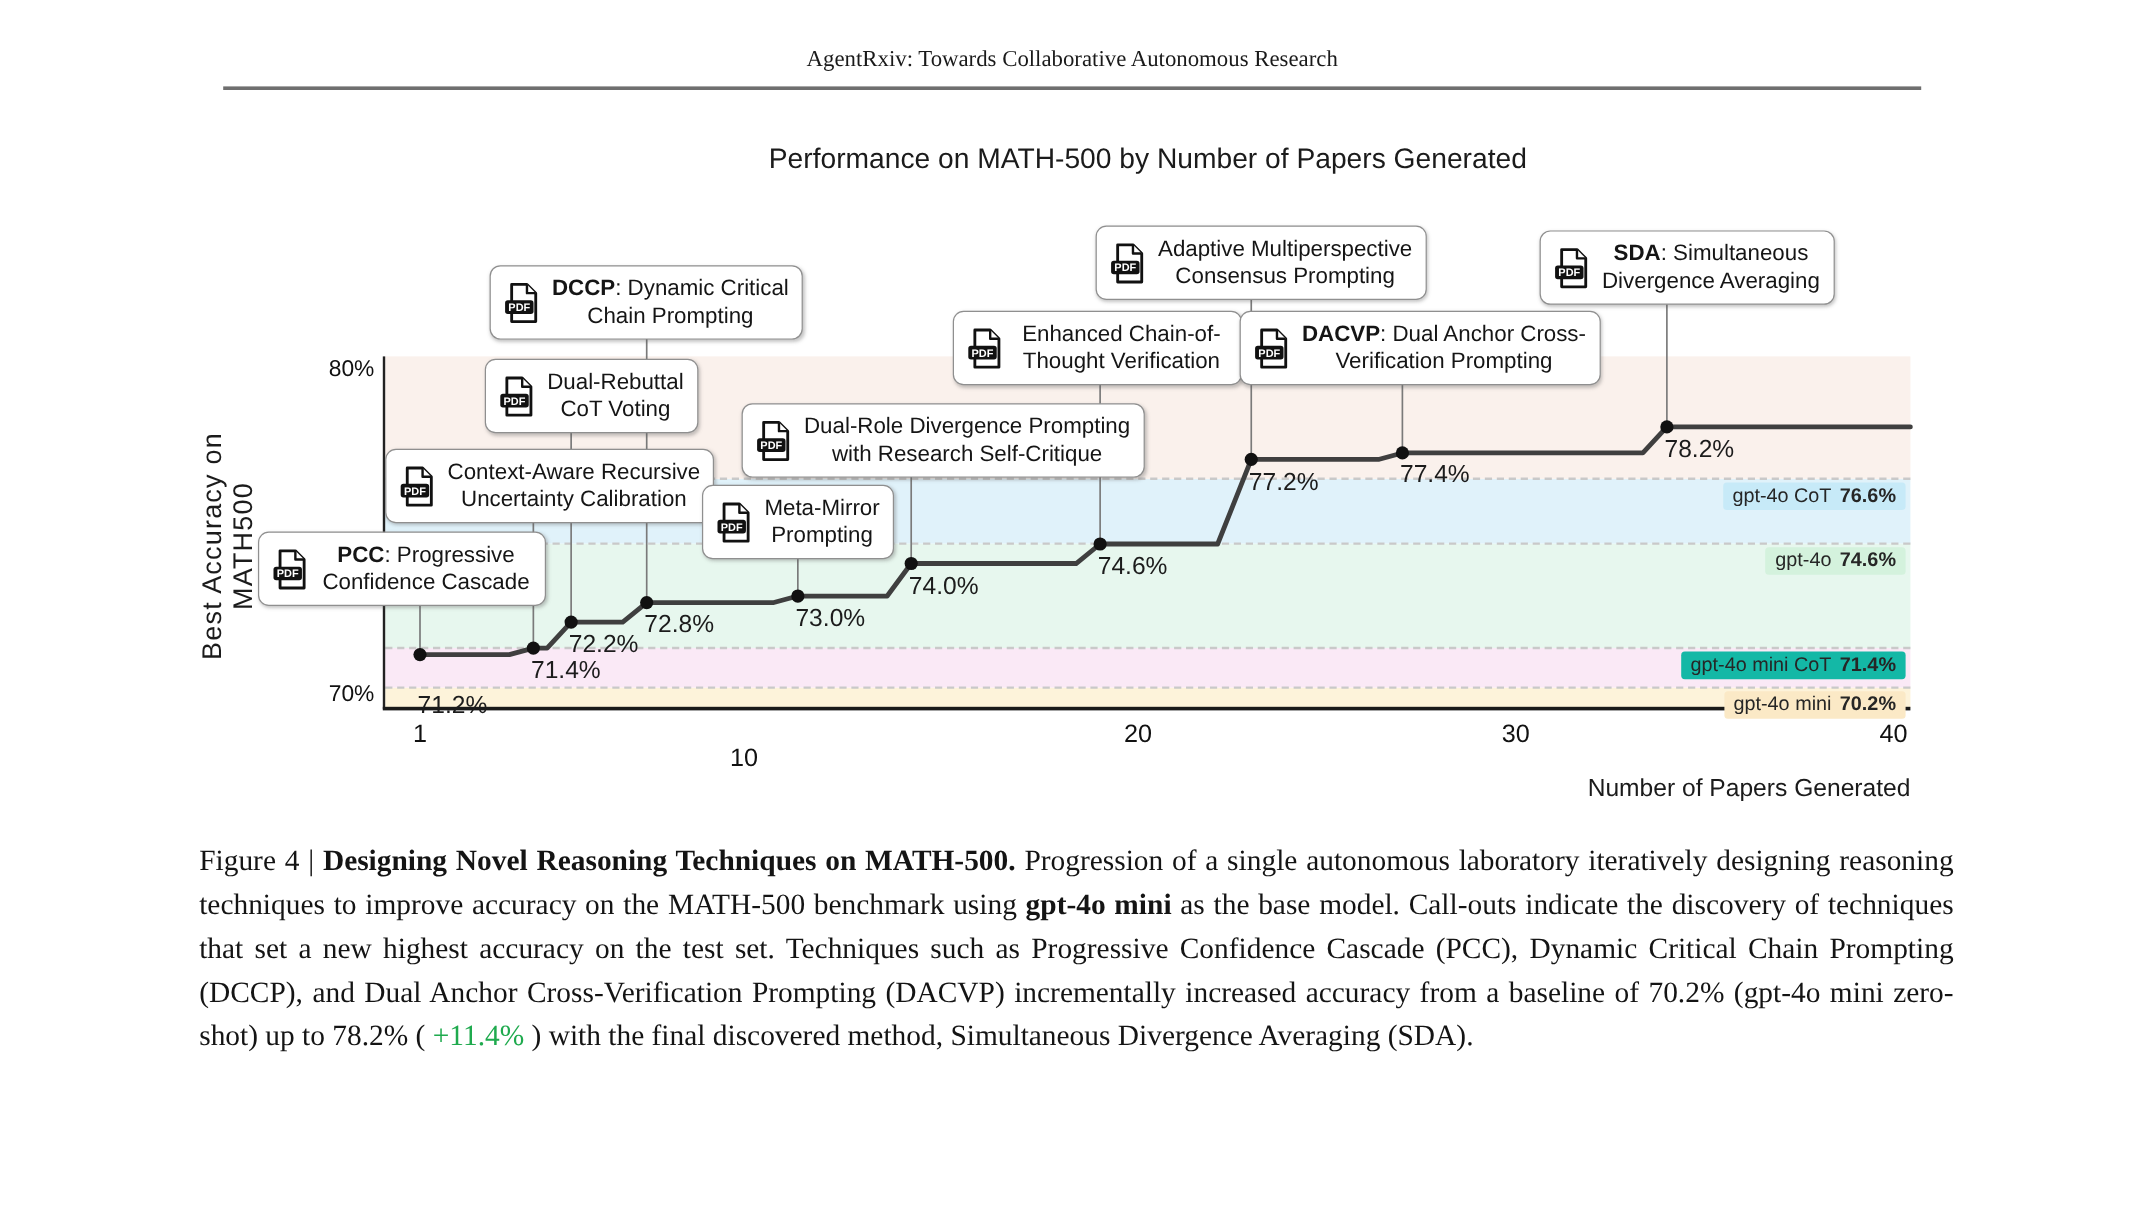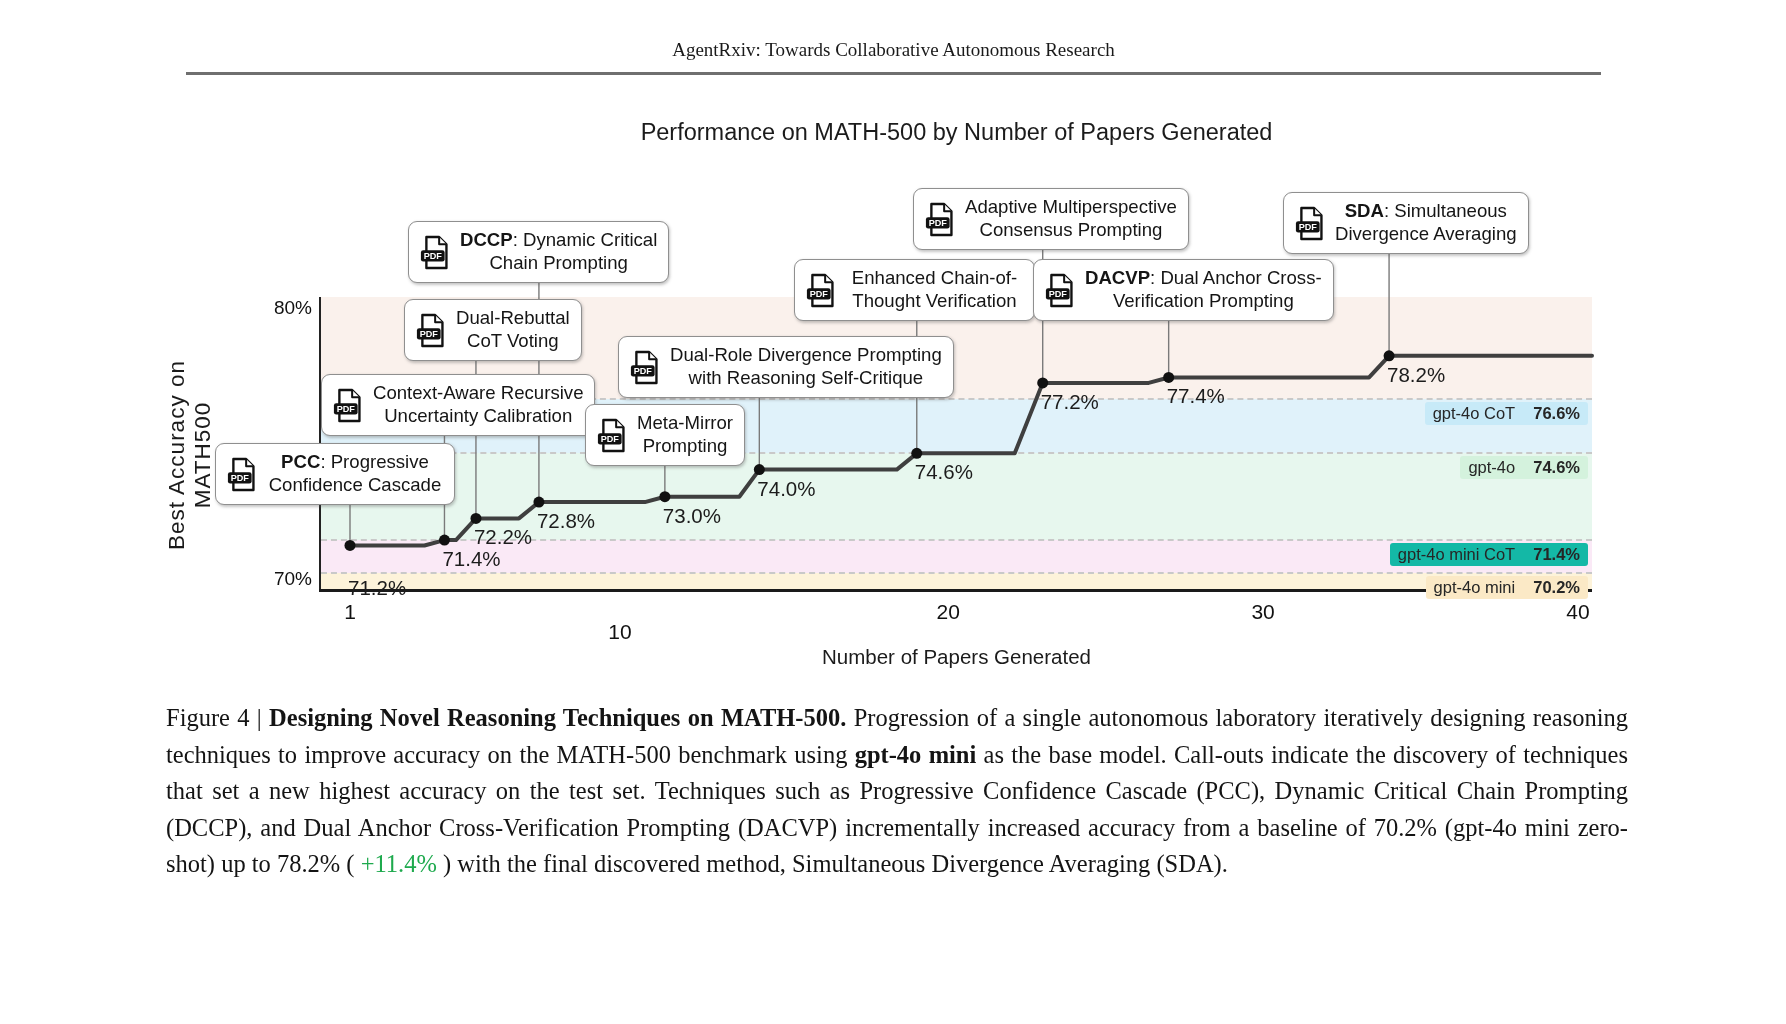--- a/index.html
+++ b/index.html
@@ -14,34 +14,34 @@
   .header-rule { position:absolute; top:72px; left:186px; width:1415px; height:3px; background:#6f6f6f; }
   .chart-title {
     position:absolute; top:119px; left:321px; width:1271px; text-align:center;
     font-size:23.5px; color:#1b1b1b;
   }
   .ylabel {
     position:absolute; left:40px; top:429px; width:300px; text-align:center;
     font-size:22.5px; color:#1b1b1b; transform:rotate(-90deg); letter-spacing:1px;
   }
   .xlabel {
-    position:absolute; top:645px; left:321px; width:1271px; text-align:center;
+    position:absolute; top:645px; left:321px; width:1271px; text-align:right;
     font-size:20.5px; color:#1b1b1b;
   }
   .band { position:absolute; left:321px; width:1271px; z-index:1; }
   .dash-line { position:absolute; left:321px; width:1271px; border-top:2px dashed #c9c9c9; z-index:2; }
   .axis-y { position:absolute; left:319px; top:297px; width:2px; height:294px; background:#222; z-index:4; }
   .axis-x { position:absolute; left:319px; top:589px; width:1273px; height:3px; background:#1a1a1a; z-index:4; }
   .ytick { position:absolute; width:60px; text-align:right; font-size:19px; color:#111; z-index:4; }
   .xtick { position:absolute; width:60px; text-align:center; font-size:21px; color:#111; z-index:4; }
   .chip {
     position:absolute; z-index:6; font-size:16.5px; color:#262626; padding:2px 8px;
     border-radius:3px; white-space:nowrap;
   }
-  .chip b { margin-left:18px; }
+  .chip b { margin-left:7px; }
   #line-svg { position:absolute; top:0; left:0; z-index:5; pointer-events:none; }
   .pt-label { position:absolute; font-size:20.5px; color:#1c1c1c; z-index:5; white-space:nowrap; }
   .callout {
     position:absolute; background:#ffffff; border:1.6px solid #8f8f8f; border-radius:9px;
     box-shadow:1px 1.5px 3px rgba(90,90,90,.35); display:flex; align-items:center; gap:9px;
     padding:5px 11px; height:62px; box-sizing:border-box; z-index:7;
   }
   .callout .txt { font-size:18.6px; line-height:1.22; color:#151515; text-align:center; white-space:nowrap; }
   .caption {
     position:absolute; top:700px; left:166px; width:1462px; margin:0;
@@ -177,21 +177,21 @@
     </div>
     <div class="callout" style="position: absolute; left: 618px; top: 336px; min-width: 303px;">
       <svg viewBox="0 0 34 38" width="31" height="35">
         <path d="M7 2 h14 l8 8 v26 h-22 z" fill="#fff" stroke="#111" stroke-width="2.6" stroke-linejoin="round"></path>
         <path d="M21 2 v8 h8" fill="#fff" stroke="#111" stroke-width="2.2" stroke-linejoin="round"></path>
         <rect x="1" y="16.5" width="26" height="12.5" rx="2.5" fill="#111"></rect>
         <text x="14" y="26.3" font-size="10" font-weight="bold" fill="#fff" text-anchor="middle" font-family="Liberation Sans, sans-serif">PDF</text>
       </svg>
       <div class="txt" style="flex: 1 1 0%;">
         <div>Dual-Role Divergence Prompting</div>
-        <div>with Reasoning Self-Critique</div>
+        <div>with Research Self-Critique</div>
       </div>
     </div>
     <div class="callout" style="position: absolute; left: 794px; top: 259px; min-width: 241px;">
       <svg viewBox="0 0 34 38" width="31" height="35">
         <path d="M7 2 h14 l8 8 v26 h-22 z" fill="#fff" stroke="#111" stroke-width="2.6" stroke-linejoin="round"></path>
         <path d="M21 2 v8 h8" fill="#fff" stroke="#111" stroke-width="2.2" stroke-linejoin="round"></path>
         <rect x="1" y="16.5" width="26" height="12.5" rx="2.5" fill="#111"></rect>
         <text x="14" y="26.3" font-size="10" font-weight="bold" fill="#fff" text-anchor="middle" font-family="Liberation Sans, sans-serif">PDF</text>
       </svg>
       <div class="txt" style="flex: 1 1 0%;">

